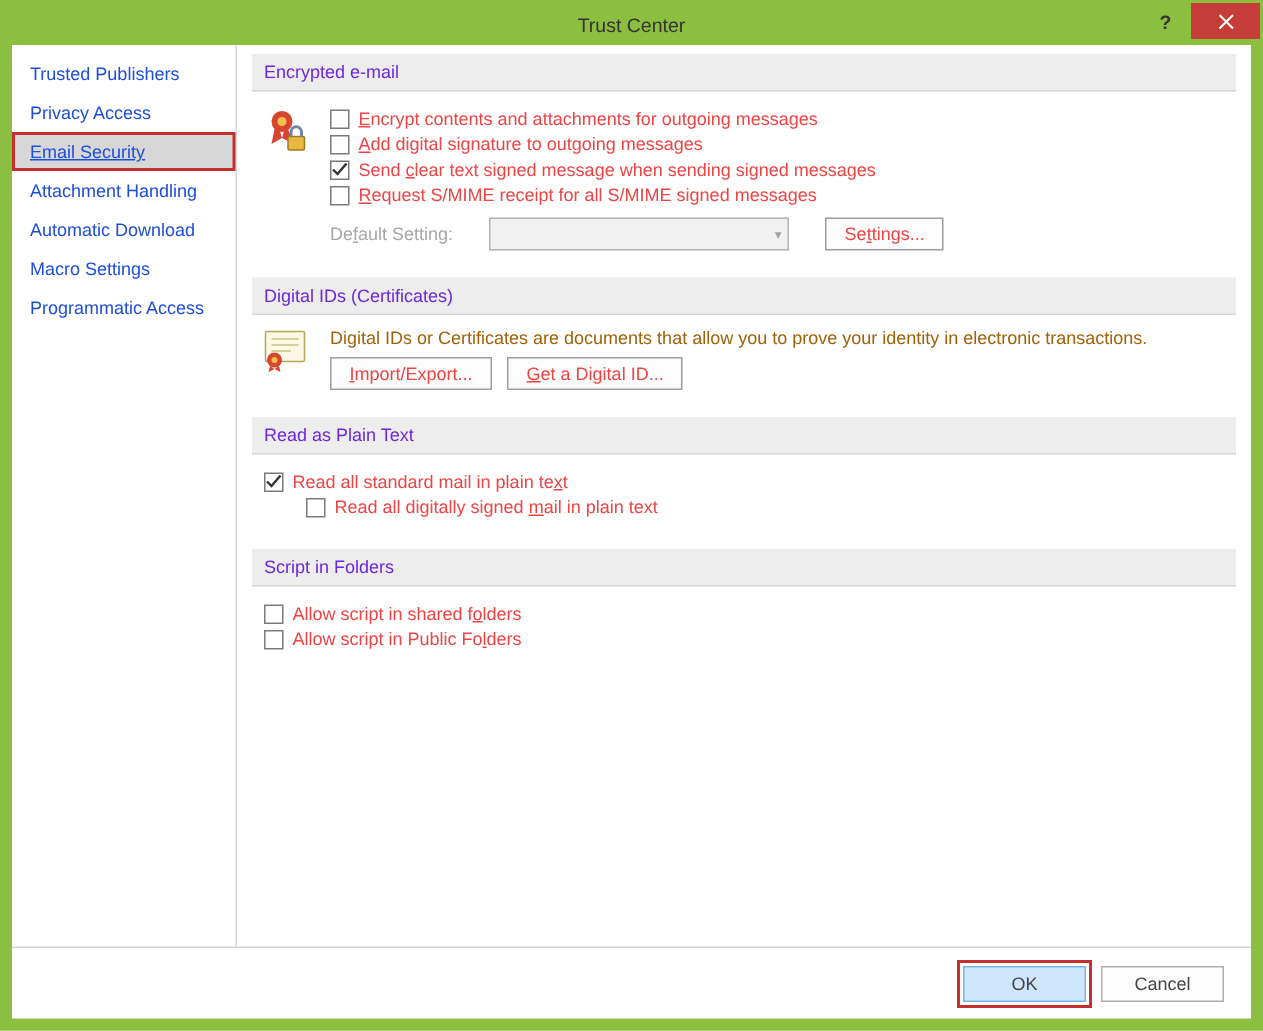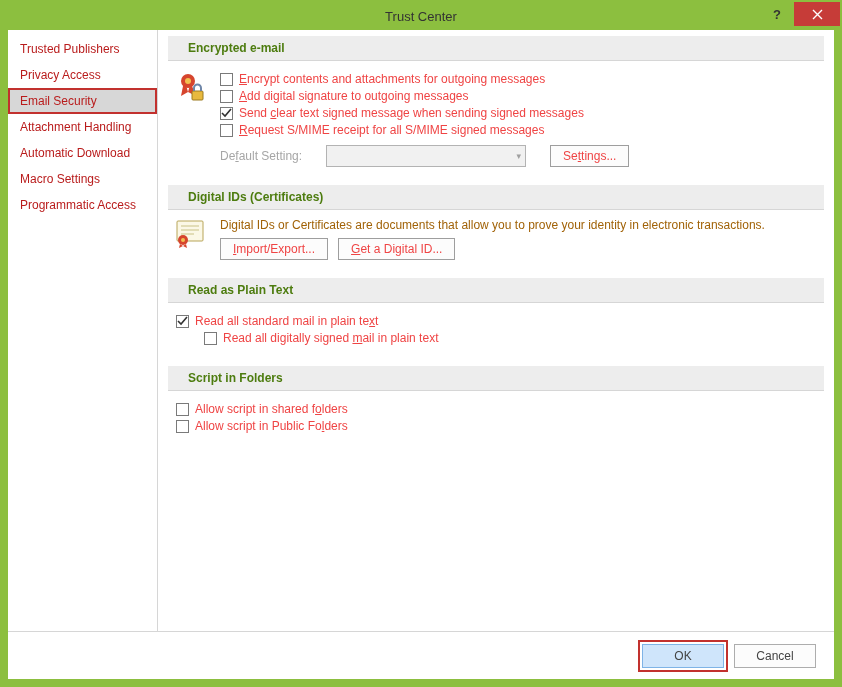--- a/index.html
+++ b/index.html
@@ -67,43 +67,44 @@
     display: flex;
     height: calc(100% - 48px);
   }
   .sidebar {
     width: 150px;
     border-right: 1px solid #d6d6d6;
     padding-top: 6px;
   }
   .sidebar-item {
     padding: 6px 10px 6px 12px;
-    color: #b91c1c;
+    color: #1d4ed8;
     font-size: 12px;
     cursor: default;
   }
   .sidebar-item.selected {
     background: #d7d7d7;
     outline: 2px solid #c2312e;
     outline-offset: -2px;
+    text-decoration: underline;
   }
   .content {
     flex: 1;
     padding: 6px 10px 10px 10px;
     overflow: auto;
   }
   .section {
     margin-bottom: 10px;
   }
   .section-header {
     background: #ededed;
     border-bottom: 1px solid #d6d6d6;
-    padding: 5px 20px;
-    font-weight: bold;
-    color: #4d7c0f;
+    padding: 5px 8px;
+    font-weight: normal;
+    color: #6d28d9;
     font-size: 12px;
   }
   .section-body {
     padding: 8px 8px 8px 8px;
   }
   .icon-col-row { display: flex; gap: 14px; }
   .icon-slot { width: 30px; flex: 0 0 30px; padding-top:2px;}
   .options { flex: 1; }
   .ck-row {
     display: flex;

